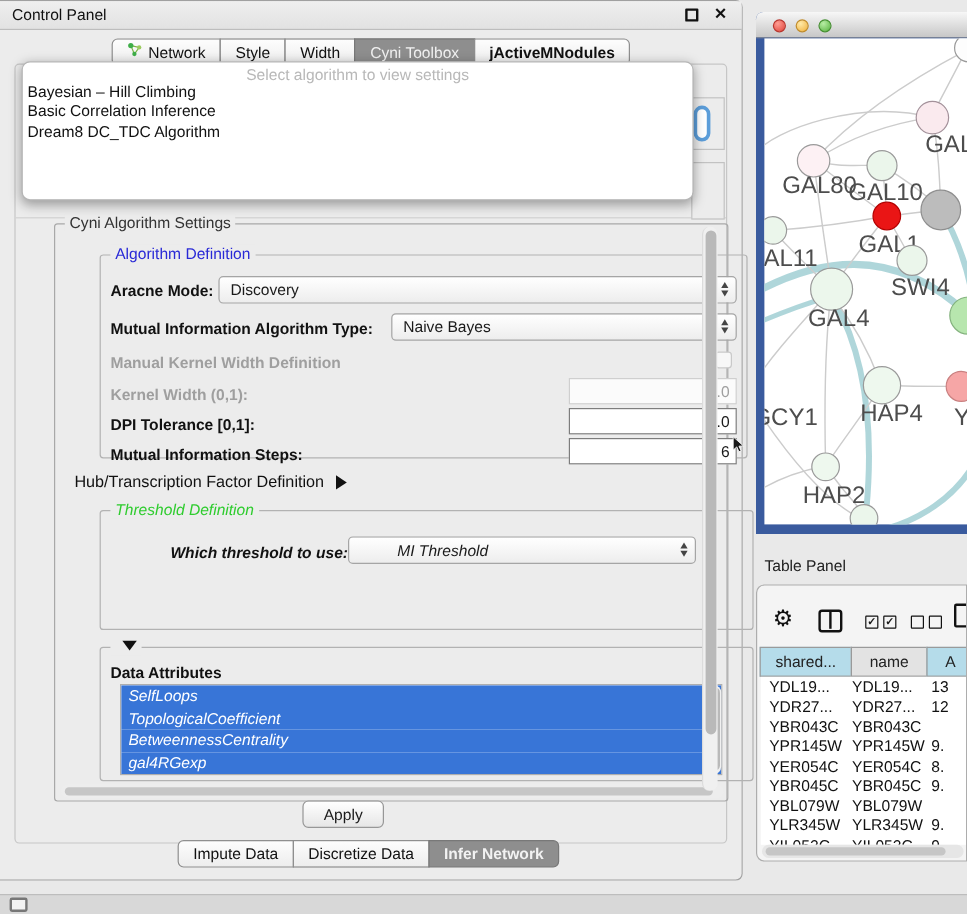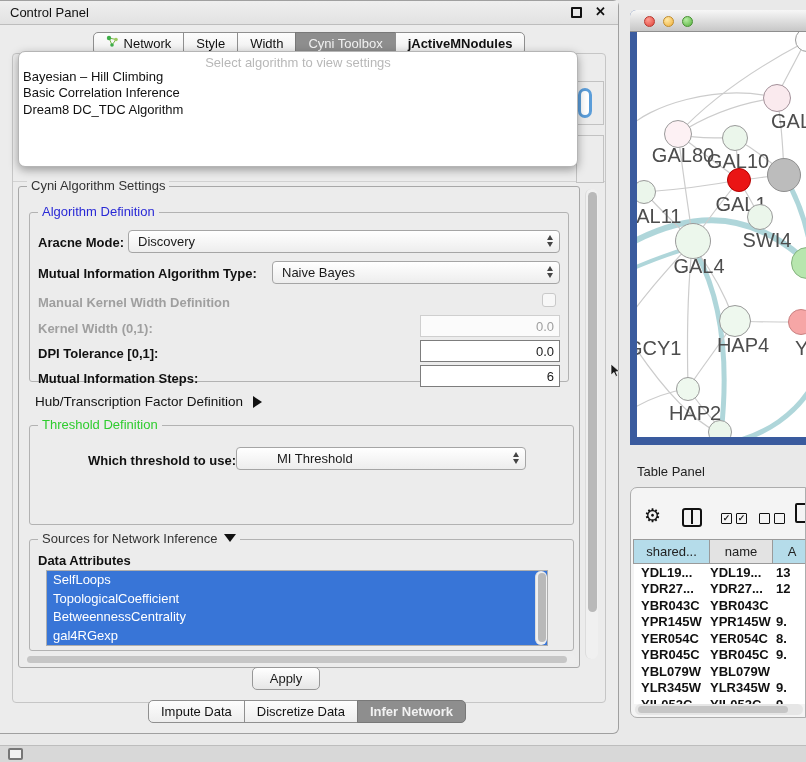--- a/index.html
+++ b/index.html
@@ -33,21 +33,21 @@
   #frag-focus { position:absolute; left:578px; top:87px; width:14px; height:30px; border:3px solid #5b9dd9; border-radius:7px; background:#fff; z-index:3; }
 
   
   #algo-overlay { position:absolute; left:18px; top:50px; width:560px; height:116px; background:#fff;
     border:1px solid #b5b5b5; border-radius:7px; box-shadow:0 3px 10px rgba(0,0,0,.35); z-index:50; overflow:hidden; }
   #algo-placeholder { text-align:center; color:#b8b8b8; padding-top:3px; height:17px; font-size:13px; }
   .algo-item { padding-left:4px; height:16.4px; line-height:16.4px; font-size:13px; color:#111; white-space:nowrap; }
   .algo-item.bold { font-weight:bold; }
 
   
-  .group { position:absolute; border:1px solid #a8a8a8; border-radius:3px; }
+  .group { position:absolute; border:1px solid #a8a8a8; border-radius:3px;margin-left:27px; }
   .legend { position:absolute; top:-9px; left:8px; background:#ececec; padding:0 4px; font-size:13px; color:#333; white-space:nowrap; }
   .legend.blue { color:#2929d6; }
   .legend.green { color:#2ecc2e; }
 
   .lbl { position:absolute; font-size:13px; font-weight:bold; color:#111; white-space:nowrap; }
   .lbl.gray { color:#9f9f9f; }
 
   .combo { position:absolute; height:23px; background:linear-gradient(#fff,#ededed); border:1px solid #a5a5a5; border-radius:4px; display:flex; align-items:center; padding:0 20px 0 9px; font-size:13px; }
   .combo-arrows { position:absolute; right:6px; top:4px; display:flex; flex-direction:column; gap:2px; align-items:center; }
   .combo-arrows .up { width:0; height:0; border-left:3.5px solid transparent; border-right:3.5px solid transparent; border-bottom:5px solid #444; }
@@ -93,21 +93,21 @@
   .tb-icon { position:absolute; color:#111; }
   #gear-icon { left:13px; top:16px; font-size:19px; }
   #split-icon { left:51px; top:20px; width:20px; height:19px; border:2.5px solid #111; border-radius:3px; }
   #split-icon::after { content:""; position:absolute; left:6.5px; top:0; width:2.5px; height:14px; background:#111; }
   .cb { position:absolute; top:25px; width:11px; height:11px; border:1.5px solid #111; border-radius:1px; font-size:9px; line-height:9px; text-align:center; font-weight:bold; }
   #doc-icon { left:164px; top:15px; width:16px; height:20px; border:2px solid #111; border-radius:2px; background:#f4f4f4; }
   #table-header { position:absolute; left:3px; top:51px; display:flex; }
   .hcell { height:25px; border:1px solid #9a9a9a; margin-left:-1px; display:flex; align-items:center; justify-content:center; font-size:13px; color:#222; overflow:hidden; }
   .hcell.blue { background:#b5dcea; }
   .hcell.gray { background:#e3e3e3; }
-  #table-body { position:absolute; left:3px; top:76px; width:172px; height:140px; background:#fff; overflow:hidden;font-weight:bold; }
+  #table-body { position:absolute; left:3px; top:76px; width:172px; height:140px; background:#fff; overflow:hidden; }
   .trow { display:flex; height:16.5px; align-items:center; }
   .tc { font-size:13px; color:#111; white-space:nowrap; overflow:hidden; }
   .tc0 { width:72px; padding-left:7px; }
   .tc1 { width:66px; padding-left:4px; }
   .tc2 { padding-left:4px; }
   #table-hscroll { left:4px; top:216px; width:168px; height:11px; background:#e6e6e6; }
 
   #cursor { position:absolute; left:610px; top:364px; z-index:90; }
 </style>
 </head>
@@ -200,38 +200,38 @@
       <span class="lbl" style="left:8px;top:158px;">Mutual Information Steps:</span>
       <div class="field" style="left:390px;top:152px;width:140px;">
         <span>6</span>
       </div>
     </div>
 
     <div id="hub-row" style="left:16px;top:207px;">
       <span>Hub/Transcription Factor Definition</span><span class="tri-right"></span>
     </div>
 
-    <div class="group" style="left:10px;top:238px;width:545px;height:100px;border-color:#b2b2b2;">
+    <div class="group" style="left:10px;top:238px;width:545px;height:100px;border-color:#b2b2b2;font-style:italic;">
       <span class="legend green">Threshold Definition</span>
 
       <span class="lbl" style="left:58px;top:27px;">Which threshold to use:</span>
       <div class="combo" style="left:206px;top:21px;width:290px;padding-left:40px;">
         <span>MI Threshold</span>
         <span class="combo-arrows">
             <i class="up"></i>
             <i class="dn"></i>
           </span>
       </div>
 
     </div>
 
     <div class="group" style="left:10px;top:352px;width:545px;height:112px;border-color:#b2b2b2;">
-      <span class="legend"><span>Sources for Network Inference</span><span class="tri-down"></span></span>
+      <span class="legend"><span class="tri-down"></span></span>
       <span class="lbl" style="left:8px;top:13px;">Data Attributes</span>
-      <div id="attr-list" style="left: 16px; top: 30px; width: 502px; height: 76px; outline-color: rgb(56, 117, 215);">
+      <div id="attr-list" style="left: 16px; top: 30px; width: 502px; height: 76px; outline-color: rgb(56, 117, 215); font-style: italic;">
           <div class="attr-item" style="background: rgb(56, 117, 215);">SelfLoops</div>
           <div class="attr-item" style="background: rgb(56, 117, 215);">TopologicalCoefficient</div>
           <div class="attr-item" style="background: rgb(56, 117, 215);">BetweennessCentrality</div>
           <div class="attr-item" style="background: rgb(56, 117, 215);">gal4RGexp</div>
         </div>
       <div class="vscroll" style="left:505px;top:31px;width:12px;height:74px;">
         <div class="vthumb" style="top:2px;height:69px;width:8px;"></div>
       </div>
     </div>
 

